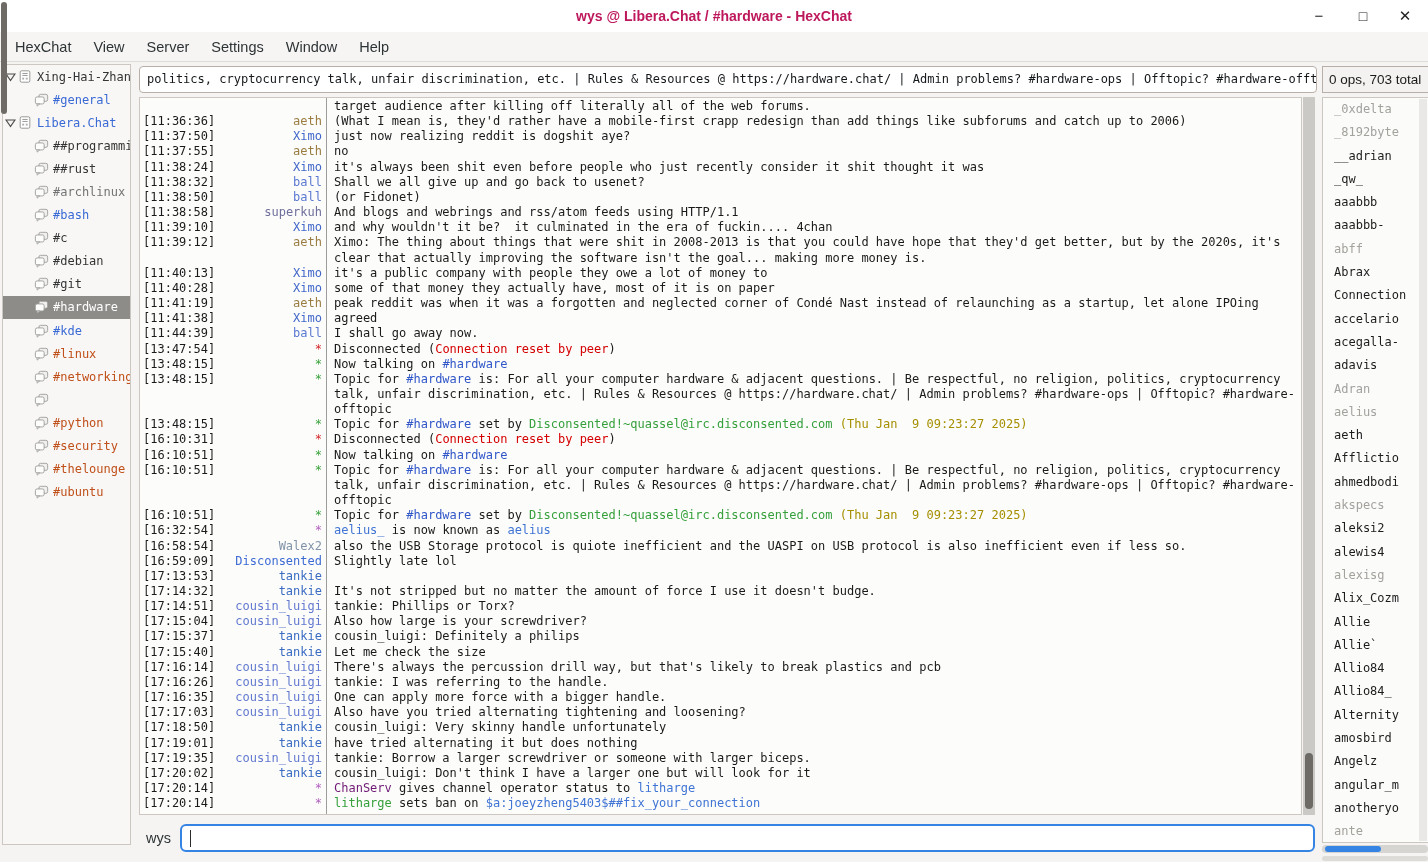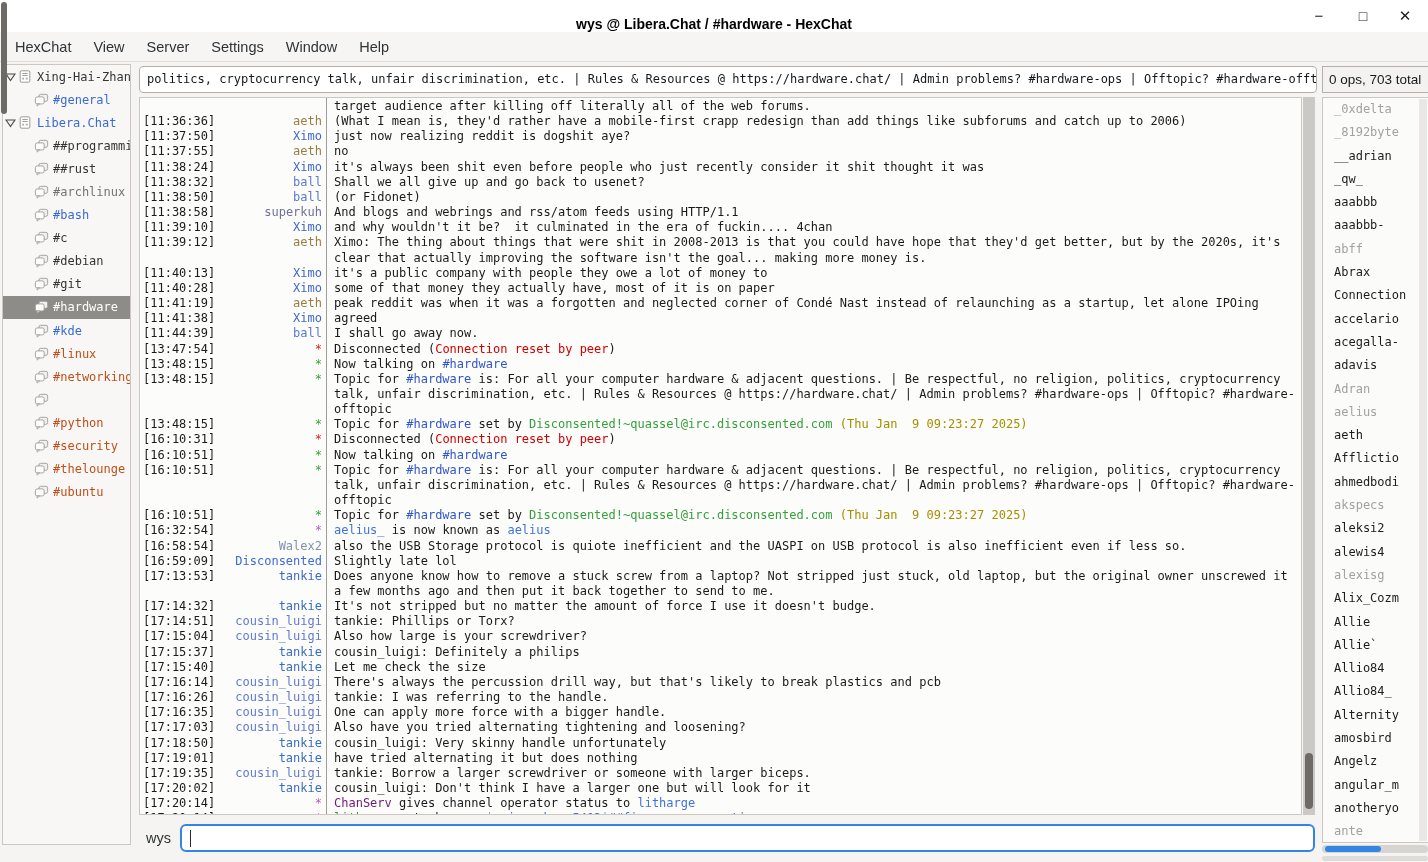--- a/index.html
+++ b/index.html
@@ -3,21 +3,21 @@
 <meta charset="utf-8">
 <style>
   html,body{margin:0;padding:0;}
   body{
     width:1428px;height:862px;position:relative;overflow:hidden;
     background:#f5f4f2;font-family:"Liberation Sans",sans-serif;
     -webkit-font-smoothing:antialiased;
   }
   
   .titlebar{position:absolute;left:0;top:0;width:1428px;height:32px;background:#ffffff;border-bottom:1px solid #e4e1de;}
-  .title{position:absolute;left:0;right:0;top:8px;height:32px;line-height:32px;text-align:center;font-weight:bold;font-size:14px;color:#000000;}
+  .title{position:absolute;left:0;right:0;top:0;height:32px;line-height:32px;text-align:center;font-weight:bold;font-size:14px;color:#be185d;}
   .winbtn{position:absolute;top:0;height:32px;width:34px;text-align:center;line-height:32px;font-size:15px;color:#222;cursor:default;}
   .winbtn.min{right:92px;}
   .winbtn.max{right:48px;font-size:14px;}
   .winbtn.close{right:6px;}
   
   .menubar{position:absolute;left:0;top:32px;width:1428px;height:30px;background:#f6f5f4;border-bottom:1px solid #e0ddd9;display:flex;align-items:center;padding-left:4px;box-sizing:border-box;}
   .menuitem{font-size:14.5px;color:#2e3436;padding:4px 11px;}
   
   .treepane{position:absolute;left:2px;top:64px;width:129px;height:781px;background:#f8f7f6;border:1px solid #cdc7c2;box-sizing:border-box;overflow:hidden;}
   .trow{height:23.1px;display:flex;align-items:center;white-space:nowrap;overflow:hidden;font-family:"DejaVu Sans Mono",monospace;font-size:12px;}
@@ -431,21 +431,20 @@
         <span class="ctext"><span style="color: rgb(26, 26, 26);">also the USB Storage protocol is quiote inefficient and the UASPI on USB protocol is also inefficient even if less so.</span></span>
       </div>
       <div class="crow">
         <span class="ctime">[16:59:09]</span>
         <span class="cnick" style="color: rgb(61, 107, 212);">Disconsented</span>
         <span class="ctext"><span style="color: rgb(26, 26, 26);">Slightly late lol</span></span>
       </div>
       <div class="crow">
         <span class="ctime">[17:13:53]</span>
         <span class="cnick" style="color: rgb(58, 108, 194);">tankie</span>
-        <span class="ctext"><span style="color: rgb(26, 26, 26);">Does anyone know how to remove a stuck screw from a laptop? Not stripped just stuck, old laptop, but the original owner unscrewed it a few months ago and then put it back together to send to me.</span></span>
       </div>
       <div class="crow">
         <span class="ctime">[17:14:32]</span>
         <span class="cnick" style="color: rgb(58, 108, 194);">tankie</span>
         <span class="ctext"><span style="color: rgb(26, 26, 26);">It's not stripped but no matter the amount of force I use it doesn't budge.</span></span>
       </div>
       <div class="crow">
         <span class="ctime">[17:14:51]</span>
         <span class="cnick" style="color: rgb(98, 121, 207);">cousin_luigi</span>
         <span class="ctext"><span style="color: rgb(26, 26, 26);">tankie: Phillips or Torx?</span></span>

